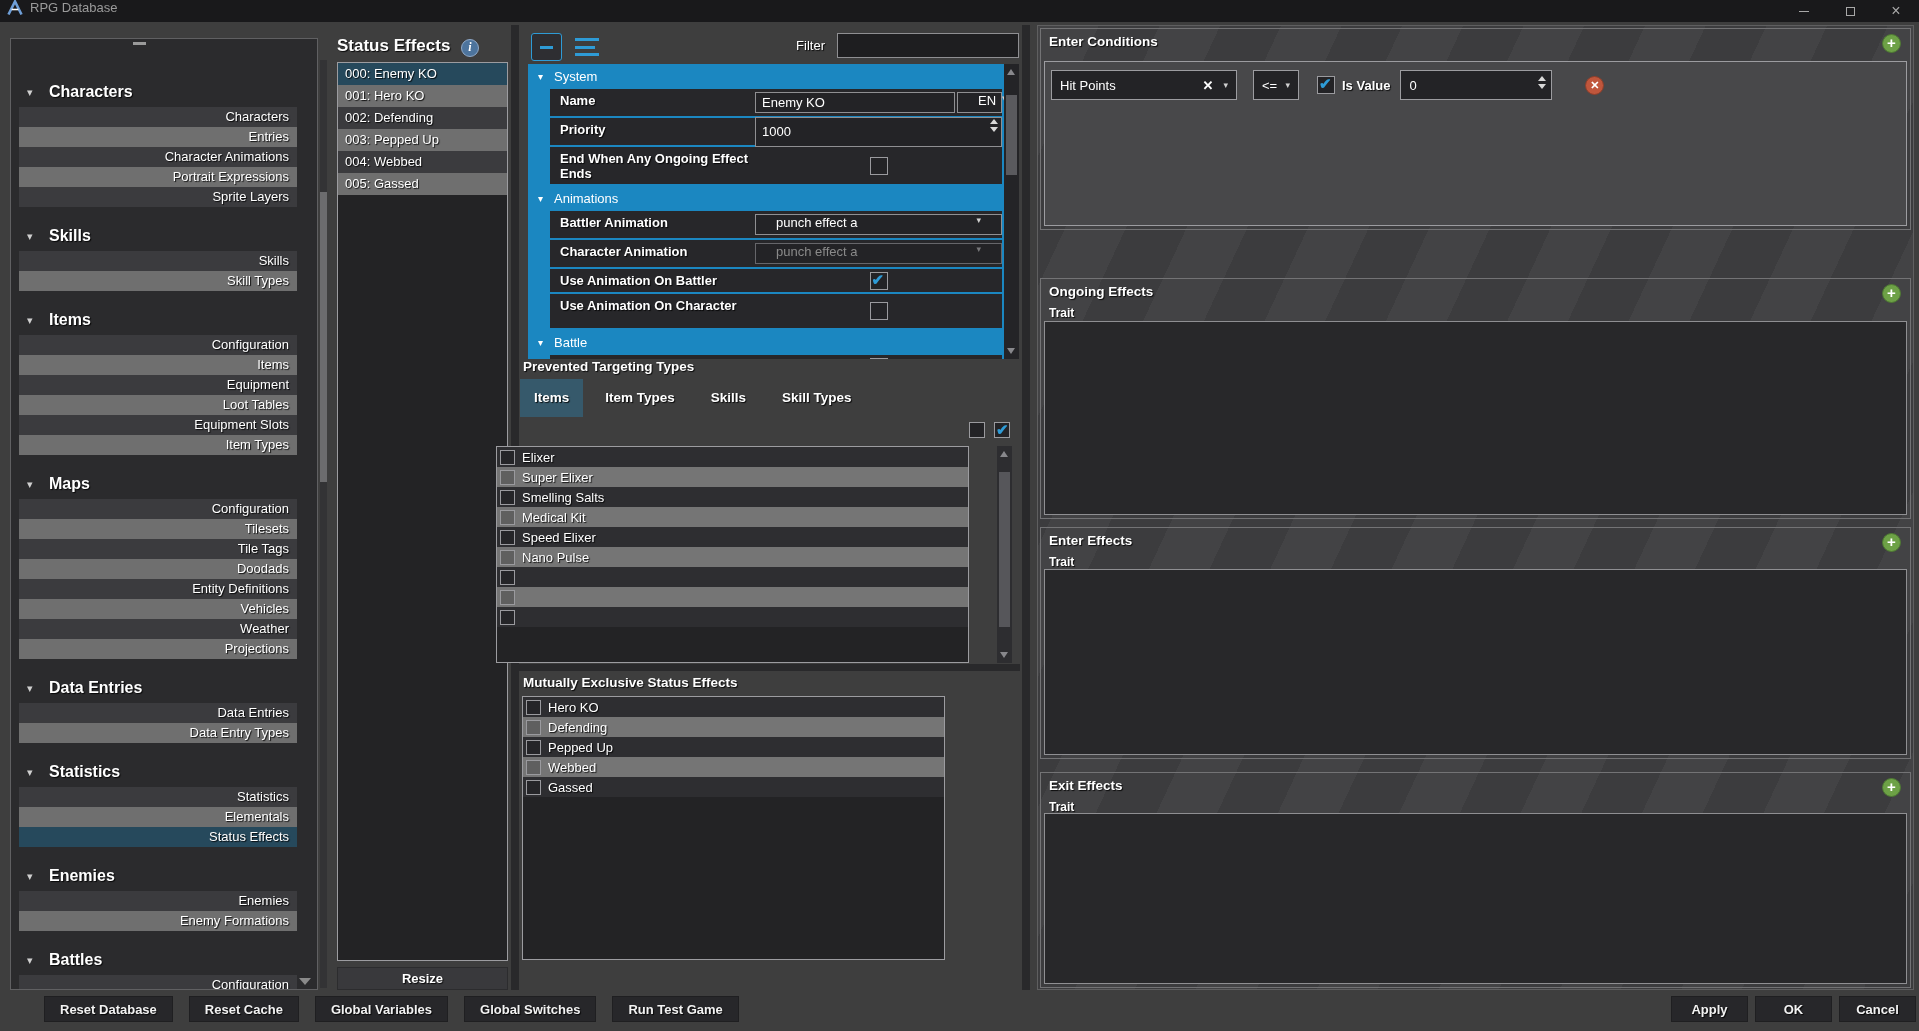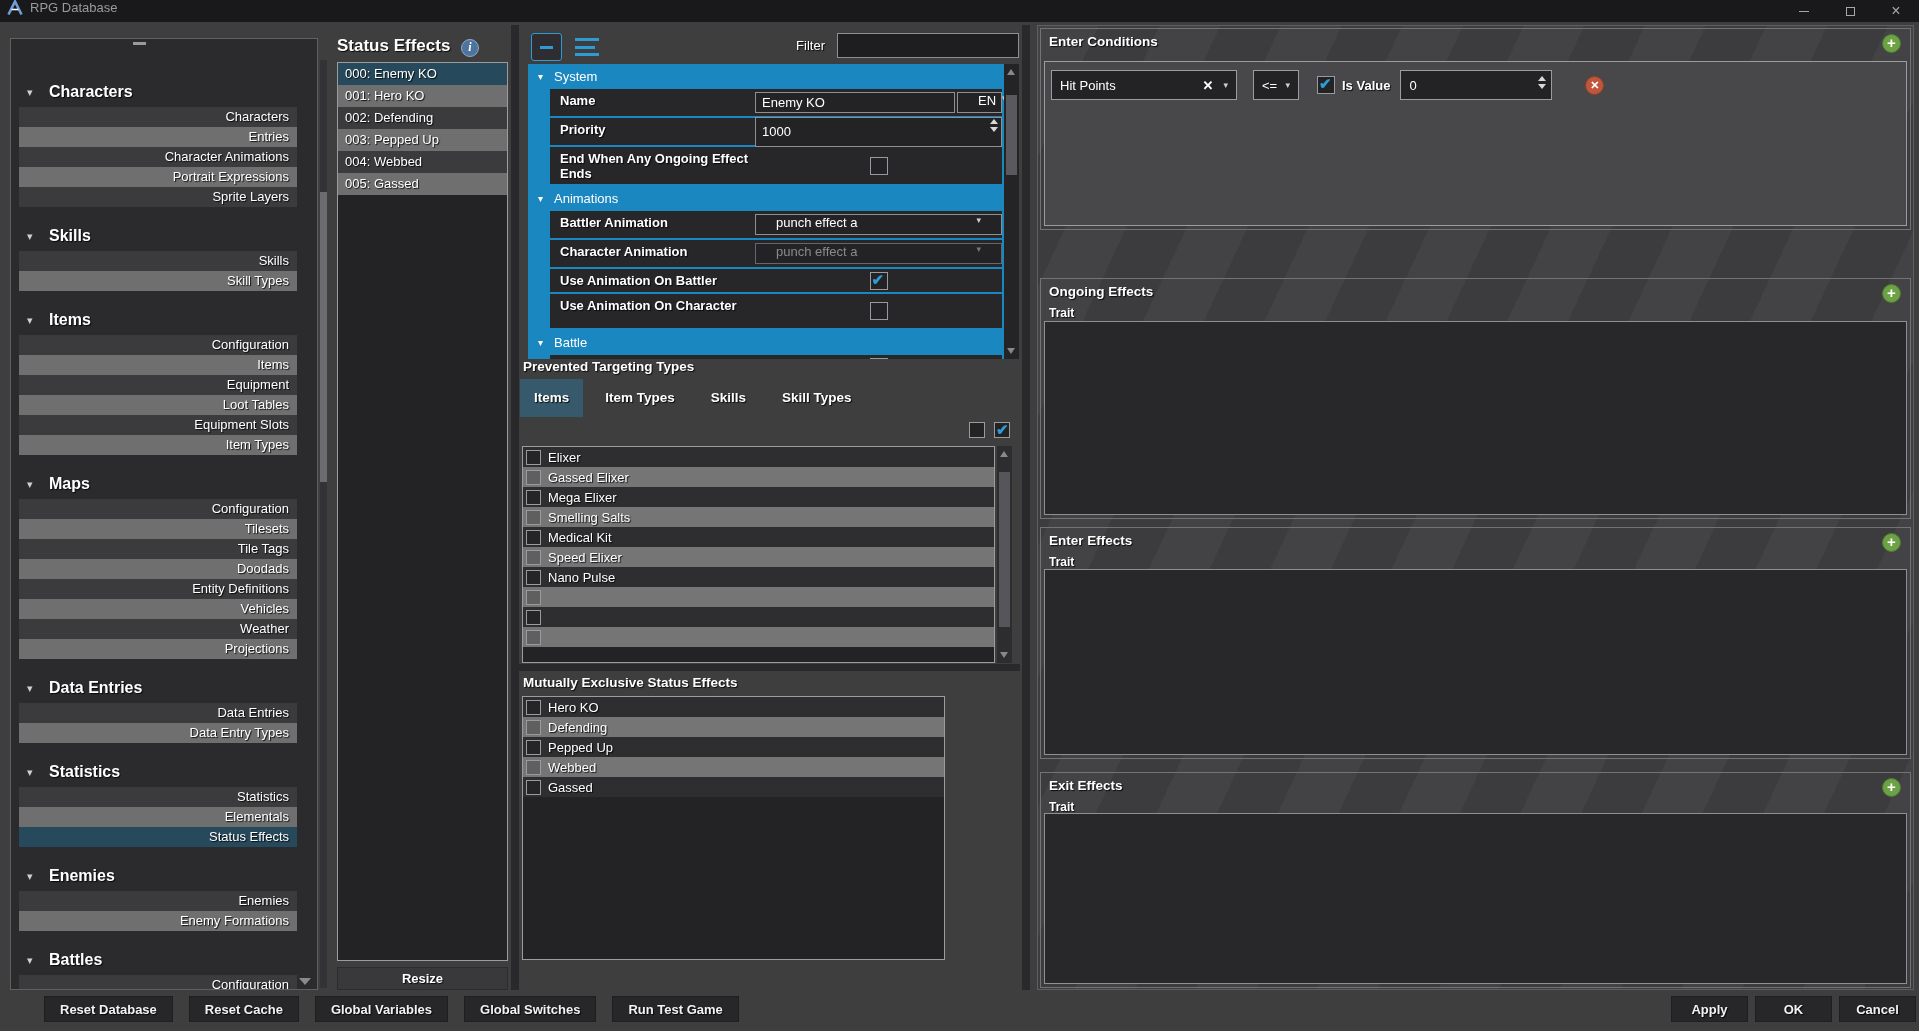--- a/index.html
+++ b/index.html
@@ -371,33 +371,29 @@
 
   <div class="tab ts selected"><span>Items</span></div>
       <div class="tab ts"><span>Item Types</span></div>
       <div class="tab ts"><span>Skills</span></div>
       <div class="tab ts"><span>Skill Types</span></div>
     </div>
   <div class="cbpair">
     <span class="cb" style="width:16px;height:16px"></span>
     <span class="cb checked" style="width:16px;height:16px"></span>
   </div>
-  <div class="checklist" style="left:522px;top:446px;width:473px;height:217px">
+  <div class="checklist" style="left:496px;top:446px;width:473px;height:217px">
 
   <div class="row ts">
         <span class="cb small"></span>
         <span>Elixer</span>
       </div>
       <div class="row ts">
         <span class="cb small"></span>
-        <span>Gassed Elixer</span>
-      </div>
-      <div class="row ts">
-        <span class="cb small"></span>
-        <span>Mega Elixer</span>
+        <span>Super Elixer</span>
       </div>
       <div class="row ts">
         <span class="cb small"></span>
         <span>Smelling Salts</span>
       </div>
       <div class="row ts">
         <span class="cb small"></span>
         <span>Medical Kit</span>
       </div>
       <div class="row ts">

